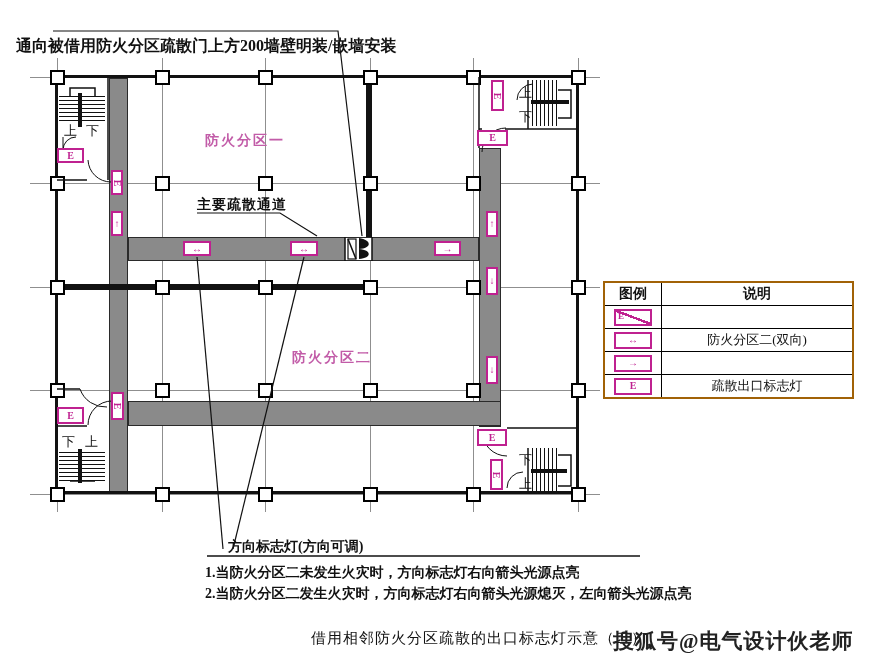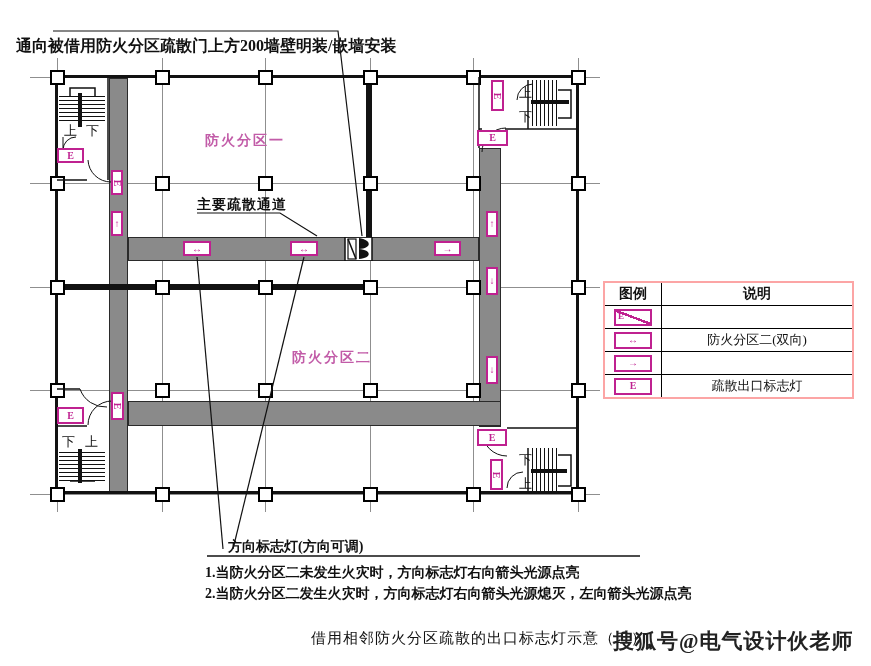--- a/index.html
+++ b/index.html
@@ -17,21 +17,21 @@
   .sign{position:absolute;background:#fff;border:2px solid #bf2190;box-sizing:border-box;z-index:6;
         display:flex;align-items:center;justify-content:center;color:#bf2190;font-weight:bold;
         font-size:10px;line-height:1;font-family:"Liberation Serif","DejaVu Serif",serif;}
   .sign .rot{transform:rotate(90deg);display:block;}
   .txt{position:absolute;white-space:nowrap;z-index:7;}
   .bold{font-weight:bold;}
   .zone{color:#c25ca8;font-weight:bold;font-size:14px;letter-spacing:2px;}
   .small-lbl{font-size:13px;}
   svg.overlay{position:absolute;left:0;top:0;z-index:5;pointer-events:none;}
   
-  .legend{position:absolute;left:603px;top:281px;width:247px;border:2px solid #fca5a5;background:#fff;z-index:8;}
+  .legend{position:absolute;left:603px;top:281px;width:247px;border:2px solid #a16207;background:#fff;z-index:8;}
   .lrow{display:flex;height:22px;border-top:1px solid #000;}
   .lrow:first-child{border-top:none;}
   .lsym{width:56px;border-right:1px solid #000;display:flex;align-items:center;justify-content:center;}
   .ldesc{flex:1;display:flex;align-items:center;justify-content:center;font-size:13px;}
   .lhead{font-size:14px;font-weight:bold;}
   .lsign{width:34px;height:13px;border:2px solid #bf2190;box-sizing:content-box;position:relative;
          display:flex;align-items:center;justify-content:center;color:#bf2190;font-size:10px;
          font-weight:bold;line-height:1;background:#fff;}
   .lsign .diag{position:absolute;left:0;top:0;right:0;bottom:0;
          background:linear-gradient(to top right,transparent 46%,#bf2190 46%,#bf2190 56%,transparent 56%);}

